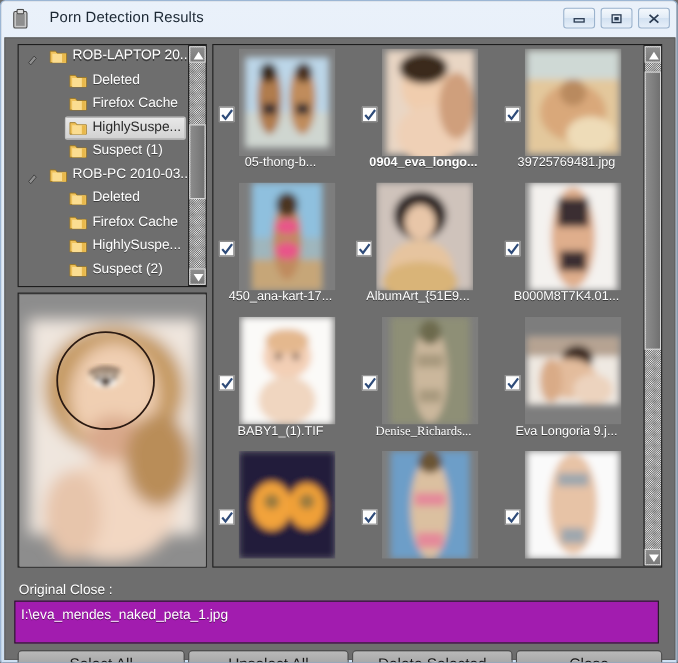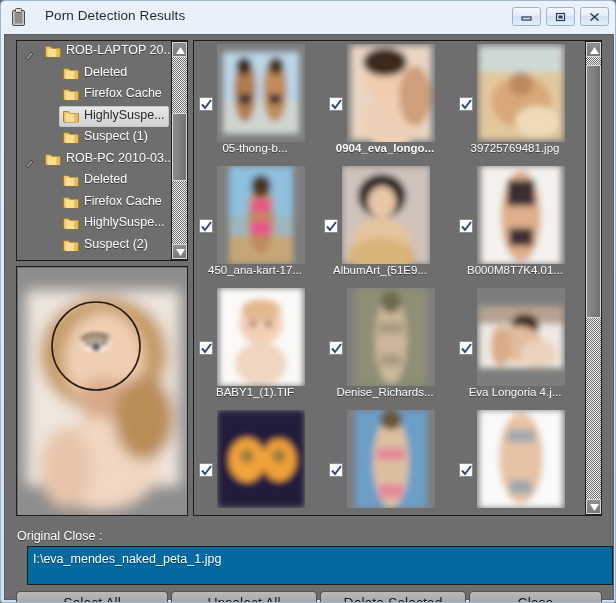--- a/index.html
+++ b/index.html
@@ -239,26 +239,26 @@
   
   #path-label {
     position: absolute;
     left: 12px; top: 494px;
     font-size: 12.5px;
     color: #ffffff;
     text-shadow: 0 1px 0 rgba(0,0,0,.45);
   }
   #path-box {
     position: absolute;
-    left: 22px; top: 511px;
+    left: 8px; top: 511px;
     width: 586px;
     height: 39px;
     box-sizing: border-box;
     border: 1px solid #1d1d1d;
-    background: #0369a1;
+    background: #a21caf;
   }
   #path-value {
     position: absolute;
     left: 5px; top: 5px;
     font-size: 12.5px;
     color: #ffffff;
     text-shadow: 0 1px 0 rgba(0,0,0,.45);
     white-space: nowrap;
   }
 
@@ -630,21 +630,21 @@
                     <ellipse cx="52" cy="36" rx="3" ry="3" fill="#5a4031"></ellipse>
                   </g>
                 </svg></div>
               <div class="cell-check">
                 <svg width="11" height="11" viewBox="0 0 11 11">
                   <path d="M1 5.5 L4 9 L10 1" fill="none" stroke="#2e4b79" stroke-width="2"></path>
                 </svg>
               </div>
               <div class="cell-label">BABY1_(1).TIF</div>
             </div>
-            <div class="cell" style="left: 130px;">
+            <div class="cell" style="left: 130px; font-family: Liberation Serif, serif;">
               <div class="cell-img"><svg width="88" height="98" viewBox="0 0 88 98" preserveAspectRatio="none">
                   <defs>
                     <filter id="bl_green-tone-figure" x="-30%" y="-30%" width="160%" height="160%">
                       <feGaussianBlur stdDeviation="3.2"></feGaussianBlur>
                     </filter>
                   </defs>
                   <rect x="0" y="0" width="88" height="98" fill="#7d7d7d"></rect>
                   <g filter="url(#bl_green-tone-figure)">
                     <rect x="8" y="0" width="72" height="98" fill="#8e8f76"></rect>
                     <ellipse cx="44" cy="52" rx="16" ry="44" fill="#cbb79c"></ellipse>
@@ -675,21 +675,21 @@
                     <ellipse cx="40" cy="56" rx="26" ry="18" fill="#e3bc9c"></ellipse>
                     <ellipse cx="24" cy="58" rx="10" ry="20" fill="#d9ab87"></ellipse>
                     <ellipse cx="62" cy="66" rx="18" ry="14" fill="#ecd3be"></ellipse>
                   </g>
                 </svg></div>
               <div class="cell-check">
                 <svg width="11" height="11" viewBox="0 0 11 11">
                   <path d="M1 5.5 L4 9 L10 1" fill="none" stroke="#2e4b79" stroke-width="2"></path>
                 </svg>
               </div>
-              <div class="cell-label">Eva Longoria 4.j...</div>
+              <div class="cell-label">Eva Longoria 9.j...</div>
             </div>
           </div>
           <div class="grid-row">
             <div class="cell" style="left: 0px;">
               <div class="cell-img"><svg width="88" height="98" viewBox="0 0 88 98" preserveAspectRatio="none">
                   <defs>
                     <filter id="bl_dark-orange-glow" x="-30%" y="-30%" width="160%" height="160%">
                       <feGaussianBlur stdDeviation="3.2"></feGaussianBlur>
                     </filter>
                   </defs>

